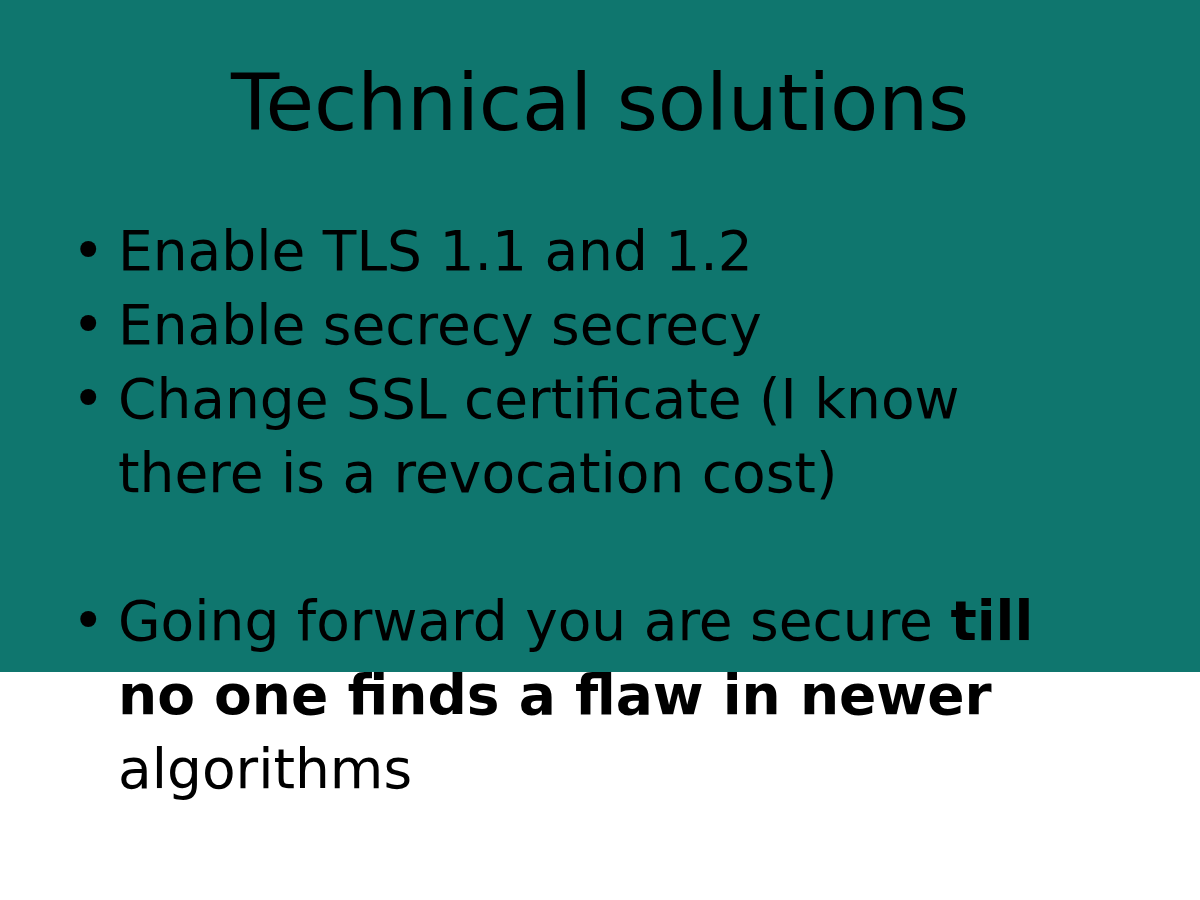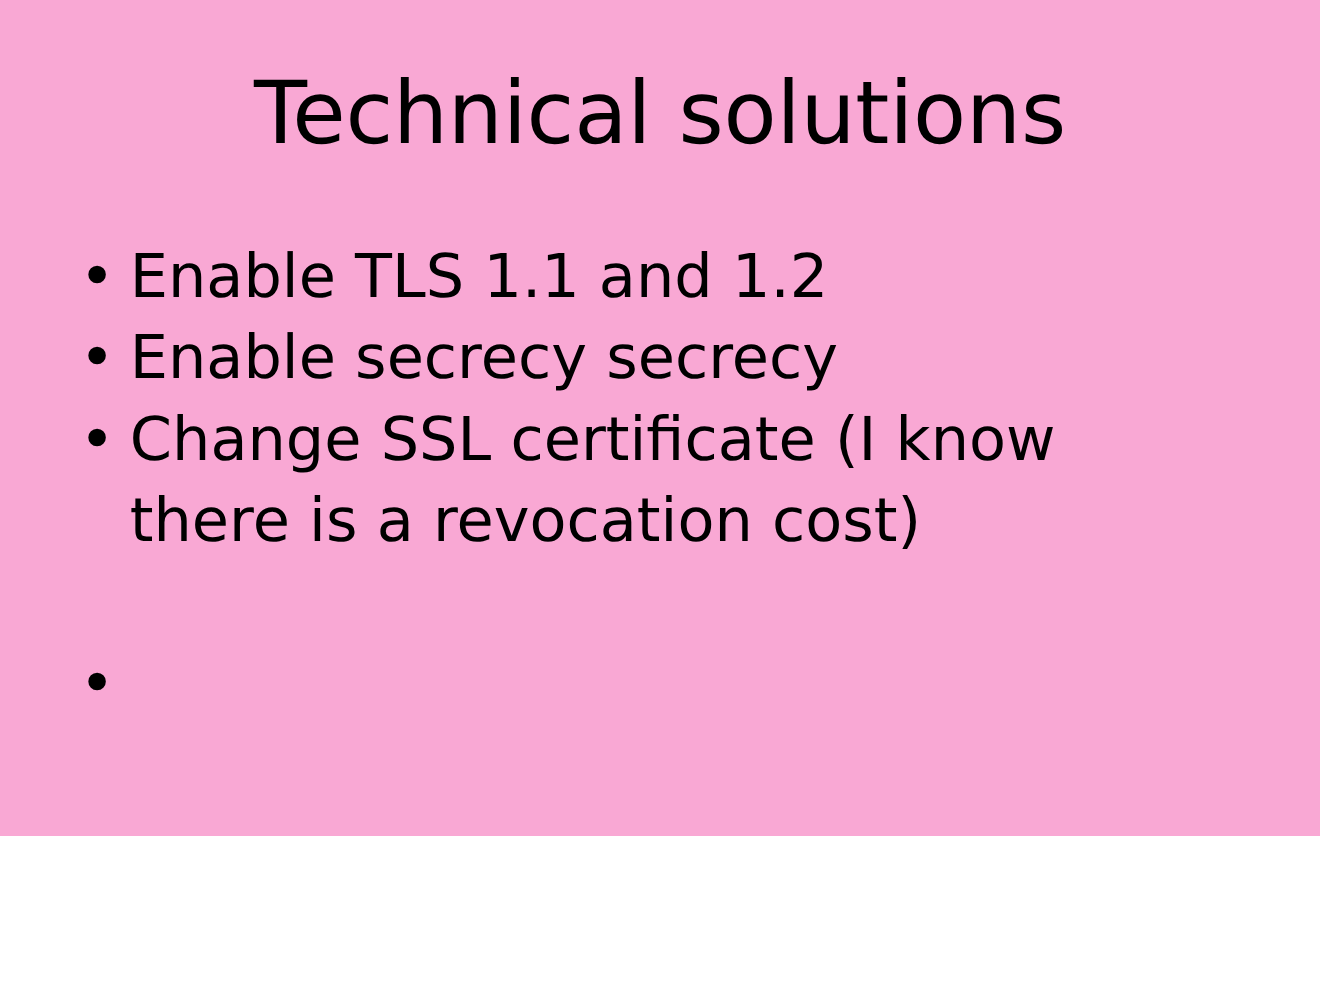--- a/index.html
+++ b/index.html
@@ -12,22 +12,22 @@
     height: 900px;
     background: #ffffff;
     font-family: "DejaVu Sans", sans-serif;
     color: #000000;
     overflow: hidden;
   }
 
   .slide {
     position: relative;
     width: 1200px;
-    height: 760px;
-    background: #f9a8d4;
+    height: 672px;
+    background: #0f766e;
     box-sizing: border-box;
   }
 
   .slide-title {
     position: absolute;
     top: 62px;
     left: 60px;
     width: 1080px;
     text-align: center;
     font-size: 79px;
@@ -102,18 +102,21 @@
         <span class="bullet-text">Enable secrecy secrecy</span>
       </li>
 
       <li class="bullet-item">
         <span class="bullet-marker">•</span>
         <span class="bullet-text">Change SSL certificate (I know there is a revocation cost)</span>
       </li>
 
       <li class="bullet-item spaced">
         <span class="bullet-marker">•</span>
+        <span class="bullet-text">
+          <span>Going forward you are secure </span><span class="bold-run">till no one finds a flaw in newer</span><span> algorithms</span>
+        </span>
       </li>
 
     </ul>
   </div>
 
 </div>
 
 </body></html>

